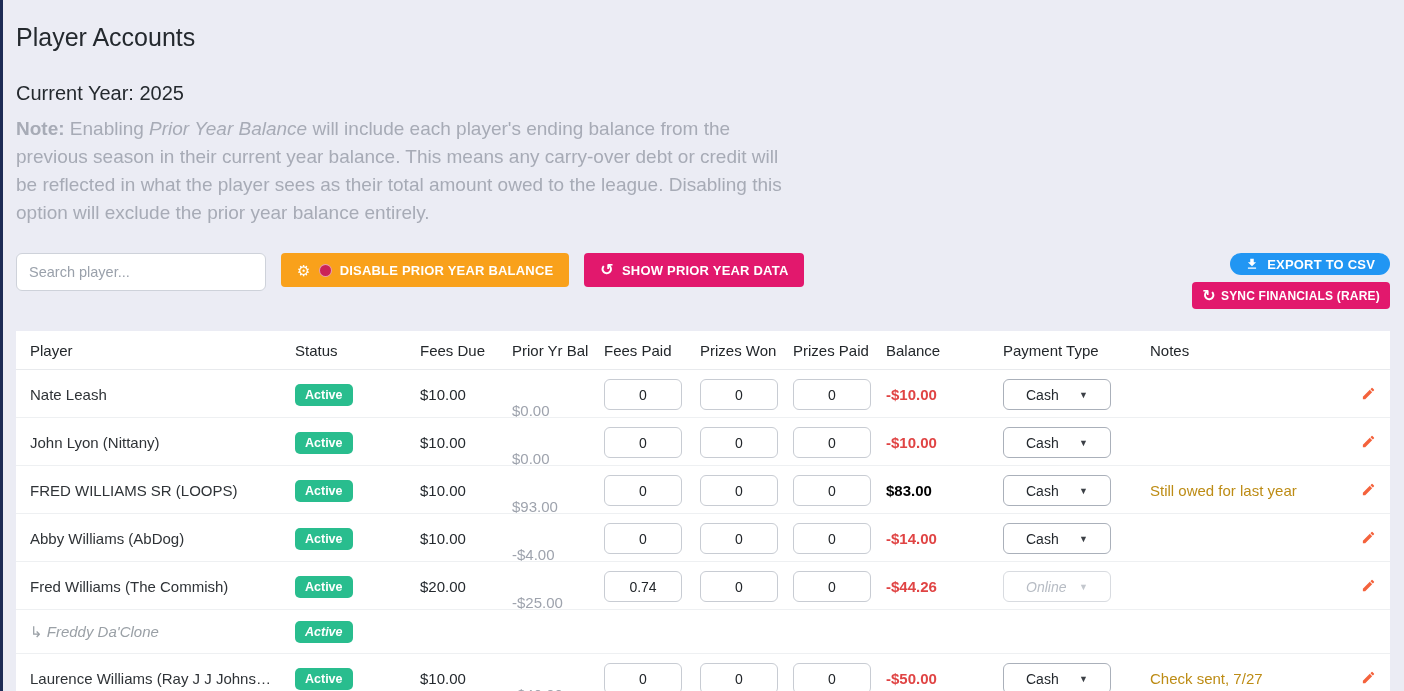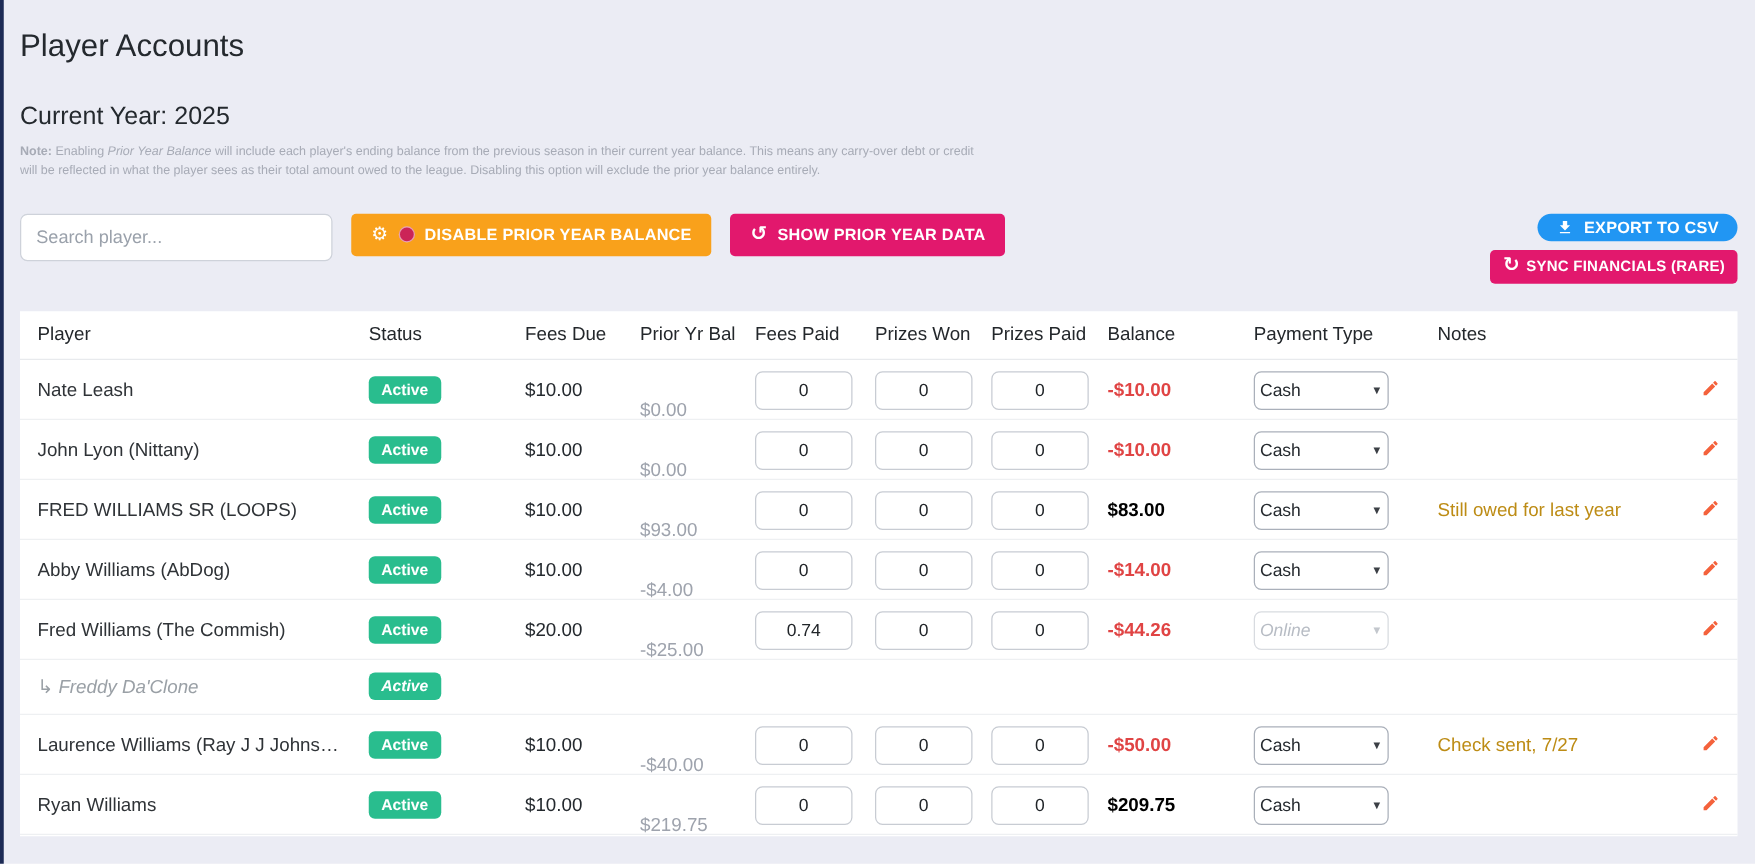--- a/index.html
+++ b/index.html
@@ -9,21 +9,21 @@
     background: #ebecf4;
     border-left: 3px solid #1d2b55;
     color: #212529;
   }
   .page { padding: 14px 14px 0 13px; }
 
   .page-title { font-size: 25px; font-weight: 500; margin-top: 9px; color: #24292e; }
   .year-title { font-size: 20px; font-weight: 500; margin-top: 30px; color: #24292e; }
   .note {
     margin-top: 10px; max-width: 772px;
-    font-size: 10px; line-height: 1.48; color: #a7abb6;
+    font-size: 19px; line-height: 1.48; color: #a7abb6;
   }
   .note b { font-weight: 700; }
   .note i { font-style: italic; }
 
   .controls { margin-top: 26px; display: flex; align-items: flex-start; }
   .search {
     width: 250px; height: 38px; border: 1px solid #ced2da; border-radius: 6px;
     padding: 0 12px; font-size: 14.5px; font-family: inherit; color: #212529;
     background: #fff; outline: none;
   }
@@ -74,21 +74,21 @@
     font-size: 12.5px; padding: 4px 10px; border-radius: 5px;
   }
   .num {
     width: 78px; height: 31px; border: 1px solid #c8ccd3; border-radius: 6px;
     text-align: center; font-size: 14px; font-family: inherit; color: #212529;
     background: #fff; outline: none;
   }
   .select {
     display: inline-flex; justify-content: space-between; align-items: center;
     width: 108px; height: 31px; border: 1px solid #aab0ba; border-radius: 6px;
-    padding: 0 4px; background: #fff; font-size: 14px; color: #24292e; cursor: pointer;
+    padding: 0 22px; background: #fff; font-size: 14px; color: #24292e; cursor: pointer;
   }
   .select .caret { font-size: 9px; color: #3c4046; }
   .select.disabled { color: #b7bcc4; border-color: #d8dbe0; cursor: default; font-style: italic; }
   .select.disabled .caret { color: #c3c7cd; }
 
   .trow.clone { height: 44px; }
   .trow.clone .cell.name { font-style: italic; color: #9aa0a6; }
   .trow.clone .badge { font-style: italic; }
   .edit-icon { display: inline-block; }
 </style>

